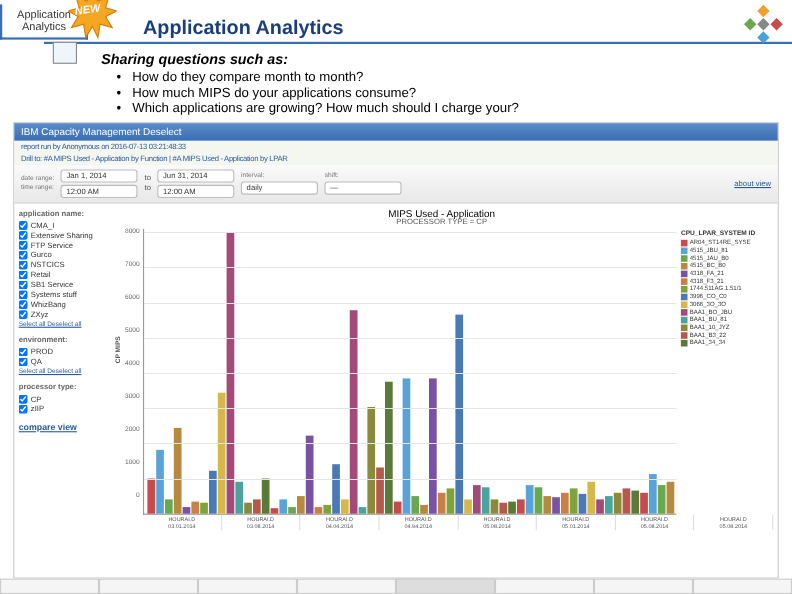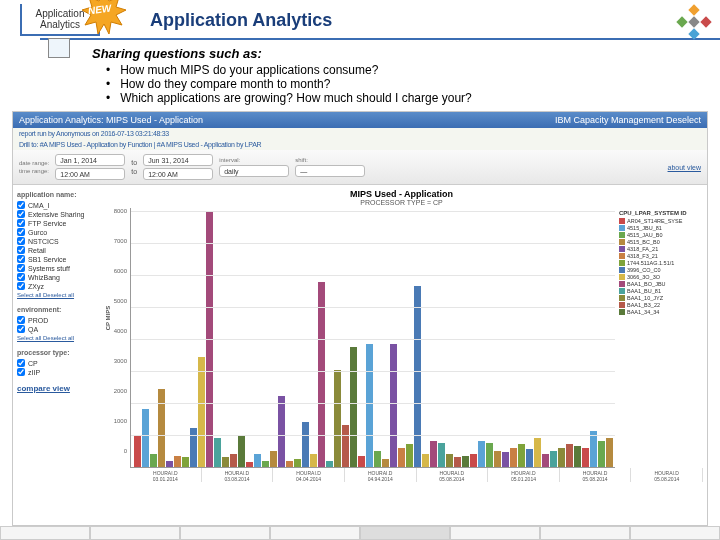--- a/index.html
+++ b/index.html
@@ -1,18 +1,18 @@
 <!DOCTYPE html>
 <html><head>
 <meta charset="utf-8">
 <style>
   * { box-sizing: border-box; margin: 0; padding: 0; }
   body { width: 720px; height: 540px; font-family: Arial, sans-serif; background: #fff; position: relative; overflow: hidden; }
   
-  .header { display: flex; align-items: flex-start; padding: 4px 8px 0 0; position: relative; margin-left: 20px; }
+  .header { display: flex; align-items: flex-end; padding: 4px 8px 0 0; position: relative; }
   .small-badge { width: 80px; border: 2px solid #3b6db3; border-top: none; padding: 4px 2px; font-size: 10px; color: #333; text-align: center; position: relative; }
   .new-burst { position: absolute; top: -8px; left: 62px; width: 44px; height: 44px; }
   .new-burst svg { width: 100%; height: 100%; }
   .new-text { position: absolute; top: 12px; left: 6px; font-size: 10px; font-weight: bold; color: #fff; font-style: italic; transform: rotate(-8deg); }
   .title { font-size: 18px; font-weight: bold; color: #1a3e7a; margin-left: 50px; margin-top: 6px; }
   .logo { position: absolute; right: 8px; top: 4px; width: 36px; height: 36px; }
   .blue-line { height: 2px; background: #3b6db3; margin: 2px 0 0 40px; }
   .doc-icon { position: absolute; left: 48px; top: 38px; width: 22px; height: 20px; border: 1px solid #888; background: #eef5fb; }
   
   .content { padding: 6px 20px 0 92px; }
@@ -33,21 +33,21 @@
   .report-body { display: flex; min-height: 340px; }
   .sidebar { width: 118px; padding: 6px 4px; font-size: 7px; color: #555; }
   .sidebar-section { margin-bottom: 8px; }
   .sidebar-label { font-weight: bold; font-size: 7px; margin-bottom: 3px; color: #666; }
   .check-item { display: flex; align-items: center; gap: 3px; margin-bottom: 1px; color: #333; }
   .check-item input { width: 8px; height: 8px; }
   .side-links { font-size: 6px; color: #2a5a9e; text-decoration: underline; margin-top: 2px; }
   .refresh { color: #2a5a9e; font-weight: bold; font-size: 8px; text-decoration: underline; margin-top: 6px; }
   
   .chart-area { flex: 1; position: relative; padding: 4px 4px 0 0; }
-  .chart-title { text-align: center; font-size: 9px; font-weight: bold; }
+  .chart-title { text-align: center; font-size: 9px; font-weight: normal; }
   .chart-sub { text-align: center; font-size: 7px; color: #555; margin-bottom: 2px; }
   .chart-wrap { display: flex; height: 260px; }
   .y-axis { width: 30px; display: flex; flex-direction: column; justify-content: space-between; align-items: flex-end; font-size: 6px; color: #666; padding: 0 3px 14px 0; }
   .y-label { position: absolute; left: -4px; top: 130px; transform: rotate(-90deg); font-size: 6px; font-weight: bold; color: #555; }
   .plot { flex: 1; border-left: 1px solid #999; border-bottom: 1px solid #999; position: relative; display: flex; align-items: flex-end; gap: 1px; padding: 0 2px 0 3px; }
   .plot::before { content:""; position:absolute; inset:0; background: repeating-linear-gradient(to top, transparent 0, transparent 31px, #e5e5e5 31px, #e5e5e5 32px); pointer-events:none; }
   .bar { width: 7px; background: #888; }
   .legend { width: 88px; padding: 2px 2px 0 4px; font-size: 5.5px; color: #333; }
   .legend-title { font-weight: bold; font-size: 6px; margin-bottom: 2px; }
   .legend-item { display: flex; align-items: center; gap: 2px; margin-bottom: 1px; }
@@ -80,29 +80,28 @@
         <rect x="14" y="14" width="8" height="8" fill="#888" transform="rotate(45 18 18)"></rect>
       </svg>
   </div>
 </div>
 <div class="blue-line"></div>
 <div class="doc-icon"></div>
 
 <div class="content">
   <div class="subhead">Sharing questions such as:</div>
   <ul class="bullets">
+    <li>How do they compare month to month?</li>
     <li>How much MIPS do your applications consume?</li>
-    <li>How do they compare month to month?</li>
     <li>Which applications are growing? How much should I charge your?</li>
   </ul>
 </div>
 
 <div class="report">
   <div class="report-titlebar">
-    <span>Application Analytics: MIPS Used - Application</span>
     <span>IBM Capacity Management Deselect</span>
   </div>
   <div class="breadcrumb">report run by Anonymous on 2016-07-13 03:21:48:33</div>
   <div class="breadcrumb">Drill to: #A MIPS Used - Application by Function | #A MIPS Used - Application by LPAR</div>
 
   <div class="toolbar">
     <div class="tb-group">
       <span class="tb-label">date range:</span>
       <span class="tb-label">time range:</span>
     </div>

